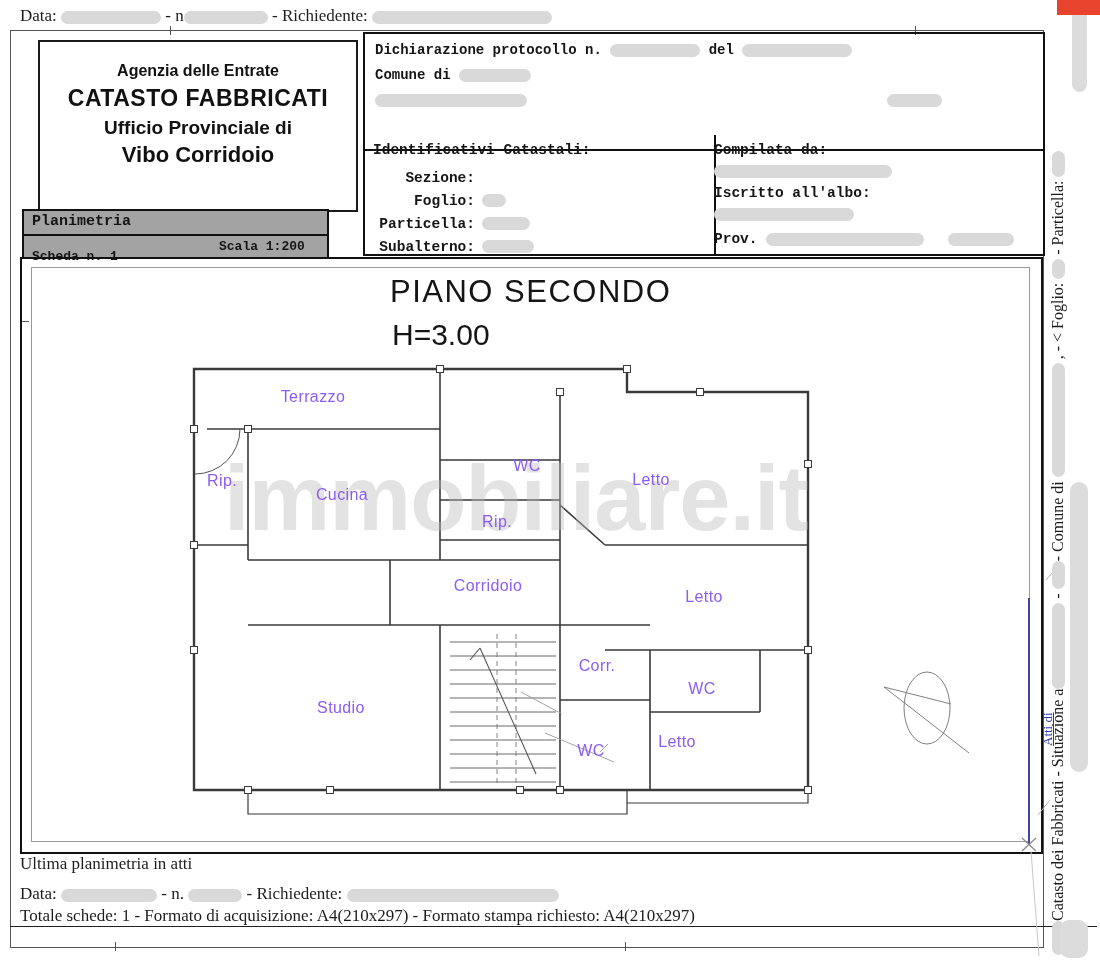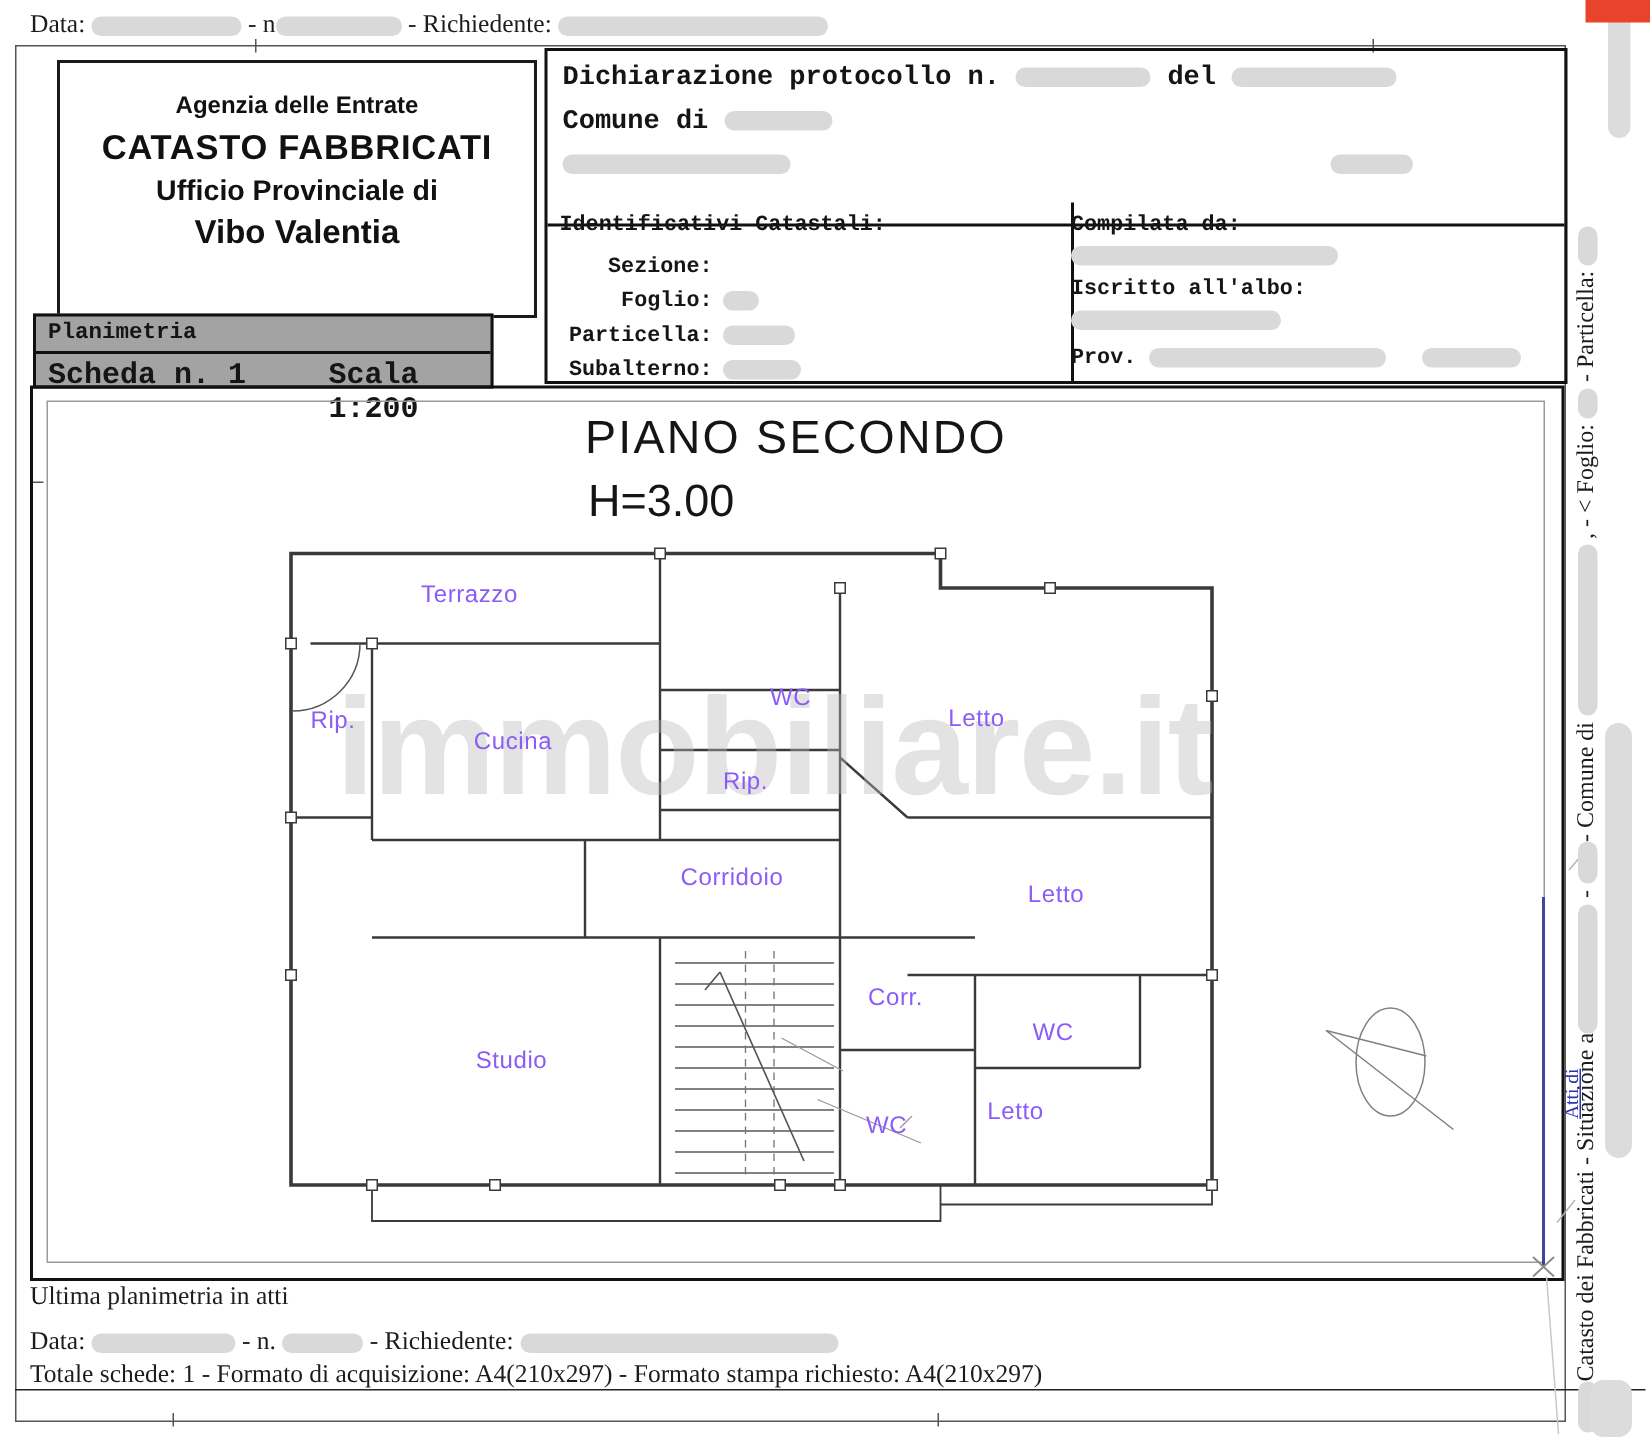--- a/index.html
+++ b/index.html
@@ -15,25 +15,25 @@
   .tickv{position:absolute;width:1px;height:9px;background:#555;}
   .tickh{position:absolute;width:9px;height:1px;background:#555;}
   
   #office-box{left:38px;top:40px;width:316px;height:168px;border:2px solid #1a1a1a;text-align:center;}
   #office-box .l1{margin-top:20px;font-size:16px;font-weight:bold;}
   #office-box .l2{margin-top:5px;font-size:23px;font-weight:bold;letter-spacing:.5px;}
   #office-box .l3{margin-top:5px;font-size:19px;font-weight:bold;}
   #office-box .l4{margin-top:3px;font-size:22px;font-weight:bold;}
   #planimetria-box{left:22px;top:209px;width:303px;height:46px;border:2px solid #111;background:#a3a3a3;}
   #planimetria-box .row1{height:21px;border-bottom:2px solid #111;padding:2px 0 0 8px;font-size:15px;}
-  #planimetria-box .row2{position:relative;padding:3px 0 0 8px;font-size:20px;}
+  #planimetria-box .row2{position:relative;padding:13px 0 0 8px;font-size:13px;}
   #planimetria-box .scala{position:absolute;left:195px;top:3px;}
   #right-box{left:363px;top:32px;width:678px;height:220px;border:2px solid #111;}
   #dichiarazione{position:absolute;left:0;top:0;right:0;height:99px;border-bottom:2px solid #111;
-                 font-size:18px;padding:8px 10px;}
+                 font-size:14px;padding:8px 10px;}
   #dichiarazione .drow{margin-bottom:9px;white-space:pre;}
   #identificativi{position:absolute;left:0;top:101px;width:333px;bottom:0;border-right:2px solid #111;
                   font-size:14.5px;padding:7px 8px;}
   #identificativi .id-row{display:flex;align-items:center;height:23px;}
   #identificativi .id-label{width:102px;text-align:right;white-space:pre;}
   #identificativi .id-val{margin-left:7px;}
   #compilata{position:absolute;left:335px;top:101px;right:0;bottom:0;font-size:14.5px;padding:7px 14px;}
   
   #plan-box{left:20px;top:257px;width:1019px;height:593px;border:2px solid #111;}
   #plan-inner{left:31px;top:267px;width:997px;height:573px;border:1px solid #9a9a9a;}
@@ -63,21 +63,21 @@
   <div class="tickv" style="left:170px;top:26px;"></div>
   <div class="tickv" style="left:915px;top:26px;"></div>
   <div class="tickh" style="left:20px;top:321px;"></div>
   <div class="tickv" style="left:115px;top:942px;"></div>
   <div class="tickv" style="left:625px;top:942px;"></div>
 
   <div class="abs sans" id="office-box">
     <div class="l1">Agenzia delle Entrate</div>
     <div class="l2">CATASTO FABBRICATI</div>
     <div class="l3">Ufficio Provinciale di</div>
-    <div class="l4">Vibo Valentia</div>
+    <div class="l4">Vibo Corridoio</div>
   </div>
 
   <div class="abs mono" id="planimetria-box">
     <div class="row1">Planimetria</div>
     <div class="row2">
       <span>Scheda n. 1</span>
       <span class="scala">Scala 1:200</span>
     </div>
   </div>
 

